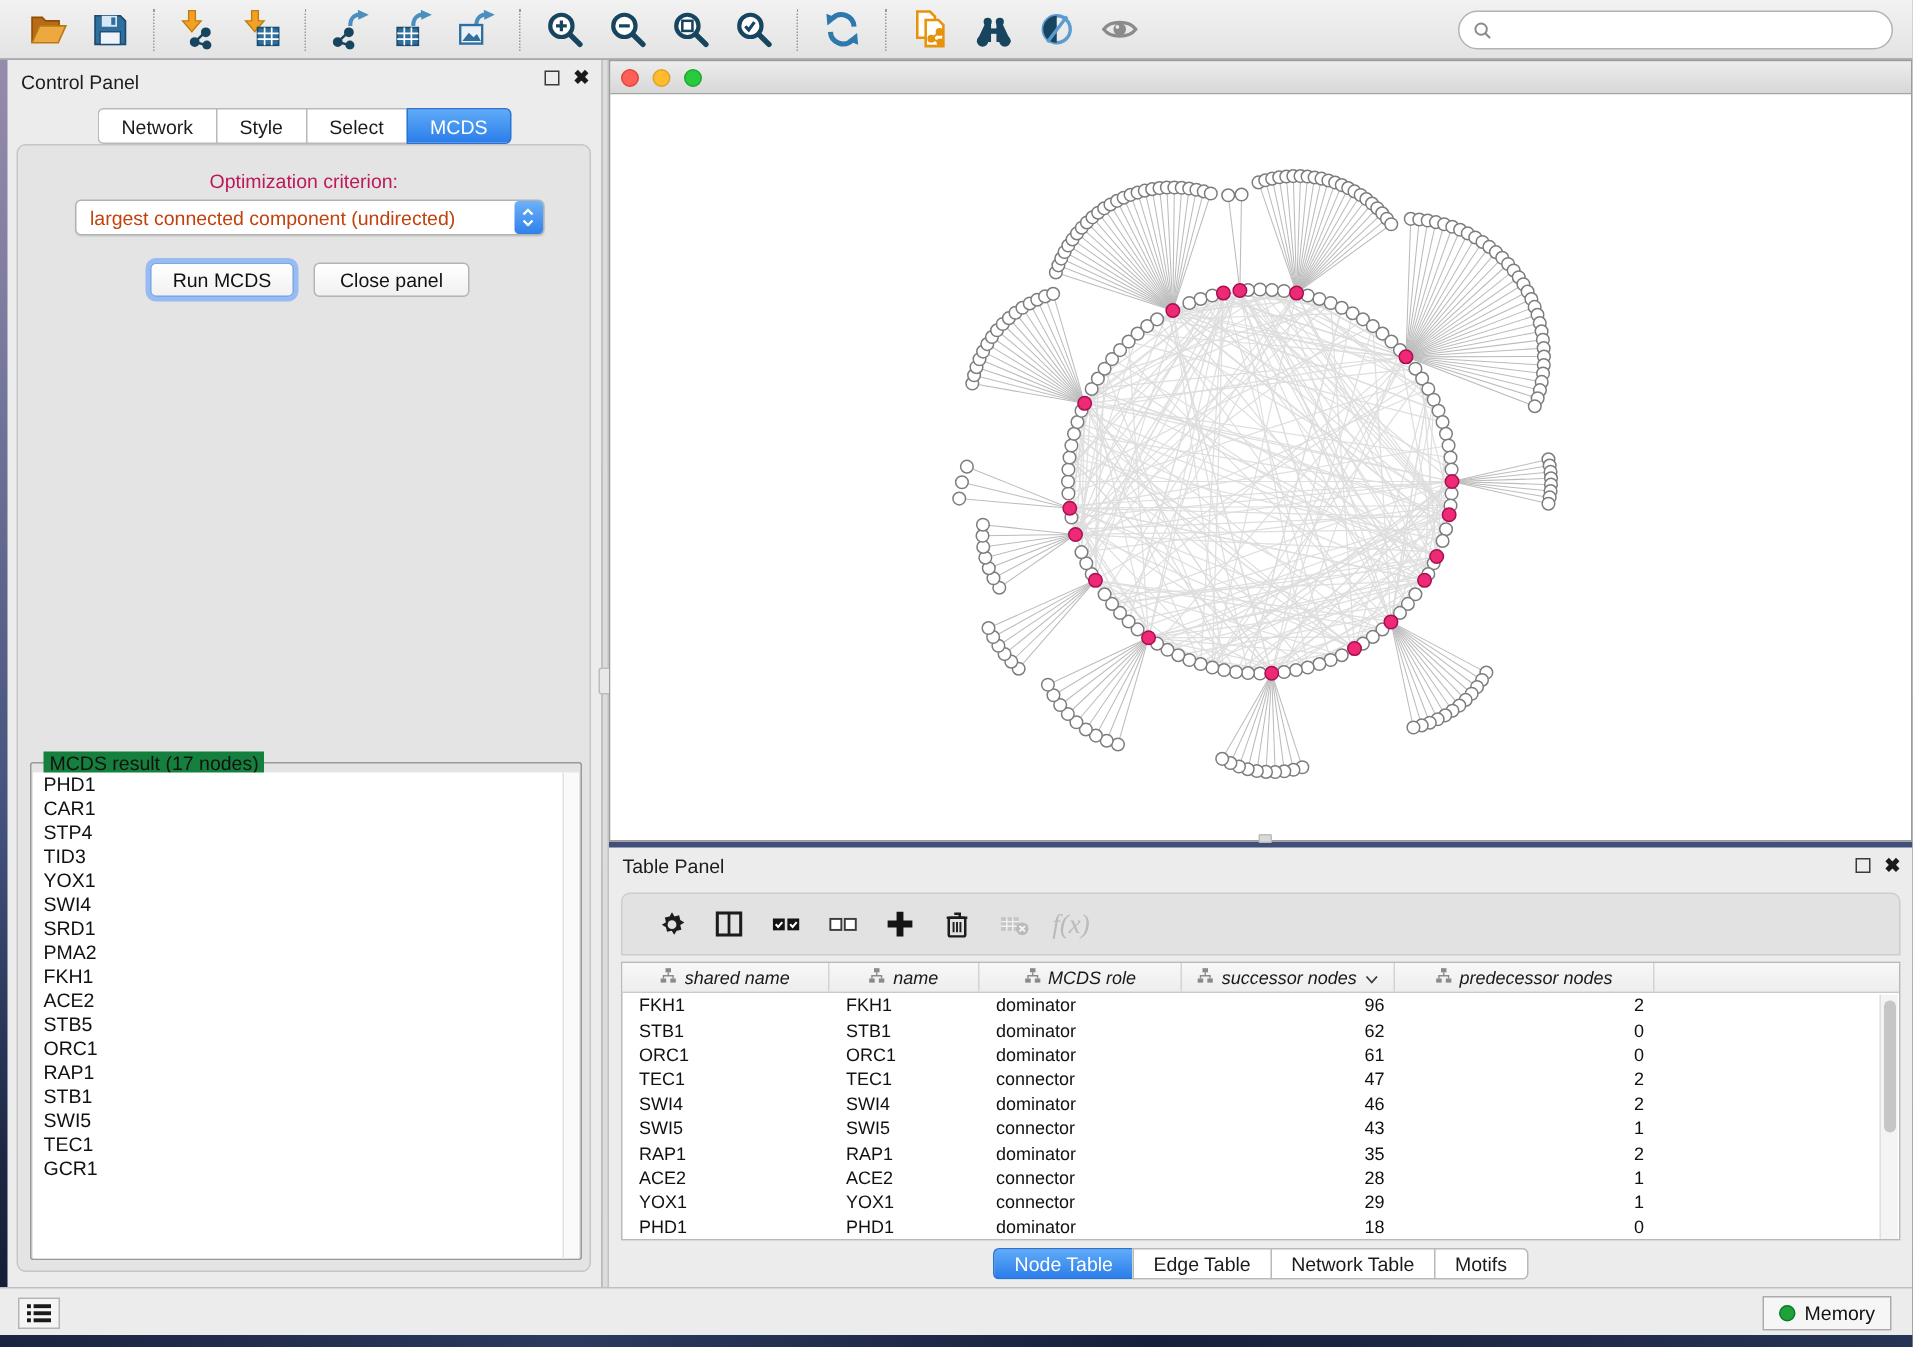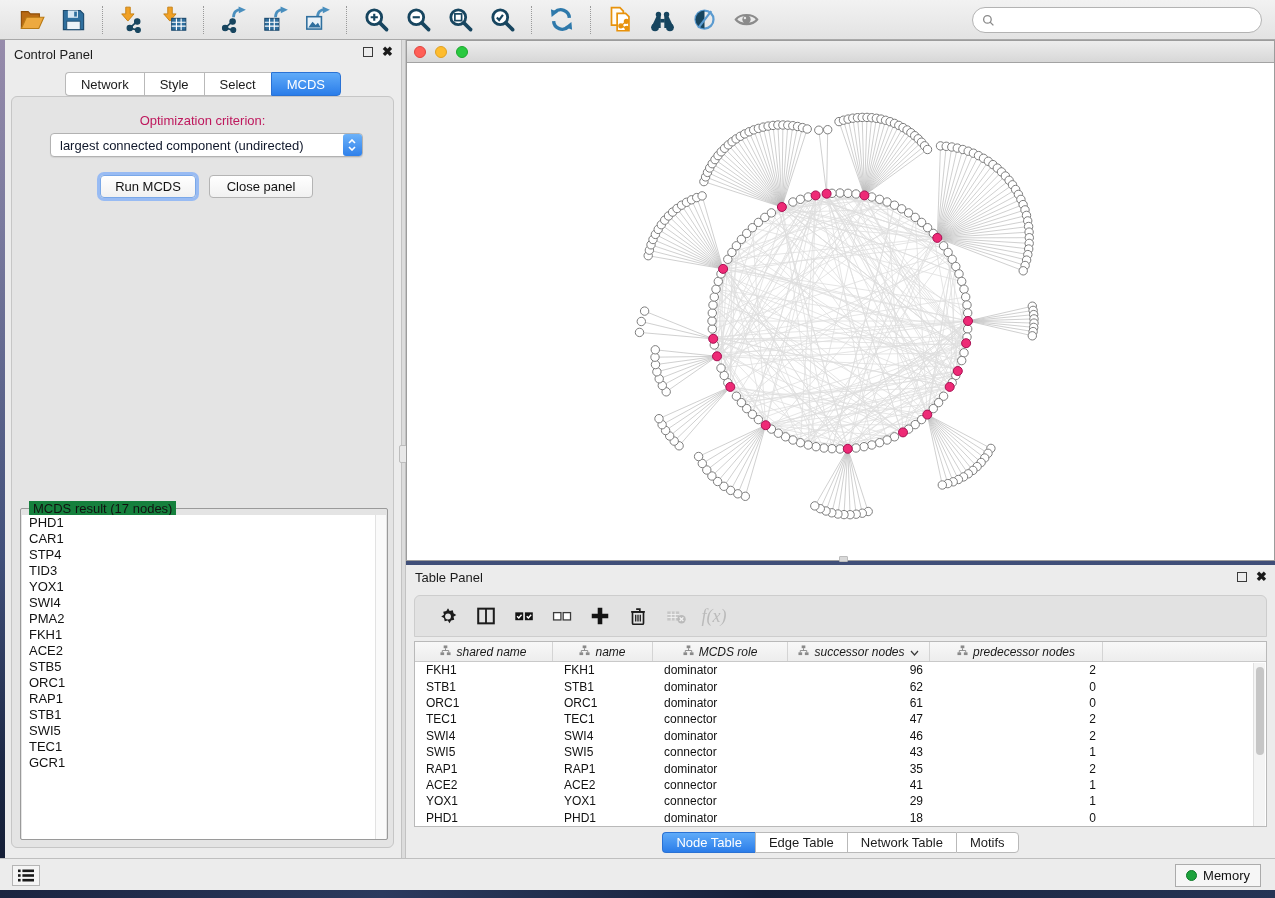--- a/index.html
+++ b/index.html
@@ -35,21 +35,21 @@
   .seg { height:24px; padding:0 15px; background:#fff; border:1px solid #b9b9b9; border-right:none;
     font-size:13px; color:#1b1b1b; display:flex; align-items:center; }
   .seg:first-child { border-radius:4px 0 0 4px; }
   .seg:last-child { border-radius:0 4px 4px 0; border-right:1px solid #b9b9b9; }
   .seg.active { background:linear-gradient(#5fabf9,#2b7de9); color:#fff; border-color:#2a72d4; }
   .cp-body { position:absolute; left:6px; top:56px; width:383px; height:752px;
     background:#e4e4e4; border:1px solid #c6c6c6; border-radius:6px; }
   .opt-label { position:absolute; top:16px; width:100%; text-align:center; font-size:13px; color:#be185d; }
   .dropdown { position:absolute; left:38px; top:36px; width:313px; height:24px; background:#fff;
     border:1px solid #b2b2b2; border-radius:4px; display:flex; align-items:center; box-shadow:0 1px 1px rgba(0,0,0,.08); }
-  .dropdown .dd-text { flex:1; font-size:13px; color:#0f172a; padding-left:9px; white-space:nowrap; }
+  .dropdown .dd-text { flex:1; font-size:13px; color:#c2410c; padding-left:9px; white-space:nowrap; }
   .dd-step { width:19px; height:22px; margin-right:0.5px; border-radius:3px;
     background:linear-gradient(#6cb2f9,#2f80ea); display:flex; flex-direction:column; align-items:center; justify-content:center; gap:2px; }
   .dd-step svg { width:8px; height:5px; }
   .btn { position:absolute; height:23px; background:linear-gradient(#ffffff,#f1f1f1); border:1px solid #b4b4b4;
     border-radius:4px; font-size:13px; color:#111; display:flex; align-items:center; justify-content:center; }
   .btn.focused { box-shadow:0 0 0 3px rgba(110,165,250,.65); border-color:#7aa8e8; }
   .groupbox { position:absolute; left:8px; top:411px; width:368px; height:332px; border:1px solid #9a9a9a; border-radius:2px; }
   .legend { position:absolute; left:8px; top:-8px; background:#15803d; padding:0 4px; font-size:13px; color:#111; }
   .mcds-list { position:absolute; left:1px; top:6px; width:354px; height:324px; background:#fff; overflow:hidden; }
   .mcds-item { font-size:13px; color:#111; padding-left:7px; height:16px; line-height:16px; }
@@ -296,20 +296,21 @@
     <div class="btn" style="left:197px; top:78px; width:104px;">Close panel</div>
     <div class="groupbox">
       <span class="legend">MCDS result (17 nodes)</span>
       <div class="mcds-list" id="mcds-list">
           <div class="mcds-item">PHD1</div>
           <div class="mcds-item">CAR1</div>
           <div class="mcds-item">STP4</div>
           <div class="mcds-item">TID3</div>
           <div class="mcds-item">YOX1</div>
           <div class="mcds-item">SWI4</div>
+          <div class="mcds-item">SRD1</div>
           <div class="mcds-item">PMA2</div>
           <div class="mcds-item">FKH1</div>
           <div class="mcds-item">ACE2</div>
           <div class="mcds-item">STB5</div>
           <div class="mcds-item">ORC1</div>
           <div class="mcds-item">RAP1</div>
           <div class="mcds-item">STB1</div>
           <div class="mcds-item">SWI5</div>
           <div class="mcds-item">TEC1</div>
           <div class="mcds-item">GCR1</div>
@@ -1185,21 +1186,21 @@
           <div class="td left" style="width: 138px;">RAP1</div>
           <div class="td left" style="width: 100px;">RAP1</div>
           <div class="td left" style="width: 135px;">dominator</div>
           <div class="td right" style="width: 142px;">35</div>
           <div class="td right" style="width: 173px;">2</div>
         </div>
         <div class="tr">
           <div class="td left" style="width: 138px;">ACE2</div>
           <div class="td left" style="width: 100px;">ACE2</div>
           <div class="td left" style="width: 135px;">connector</div>
-          <div class="td right" style="width: 142px;">41</div>
+          <div class="td right" style="width: 142px;">28</div>
           <div class="td right" style="width: 173px;">1</div>
         </div>
         <div class="tr">
           <div class="td left" style="width: 138px;">YOX1</div>
           <div class="td left" style="width: 100px;">YOX1</div>
           <div class="td left" style="width: 135px;">connector</div>
           <div class="td right" style="width: 142px;">29</div>
           <div class="td right" style="width: 173px;">1</div>
         </div>
         <div class="tr">

